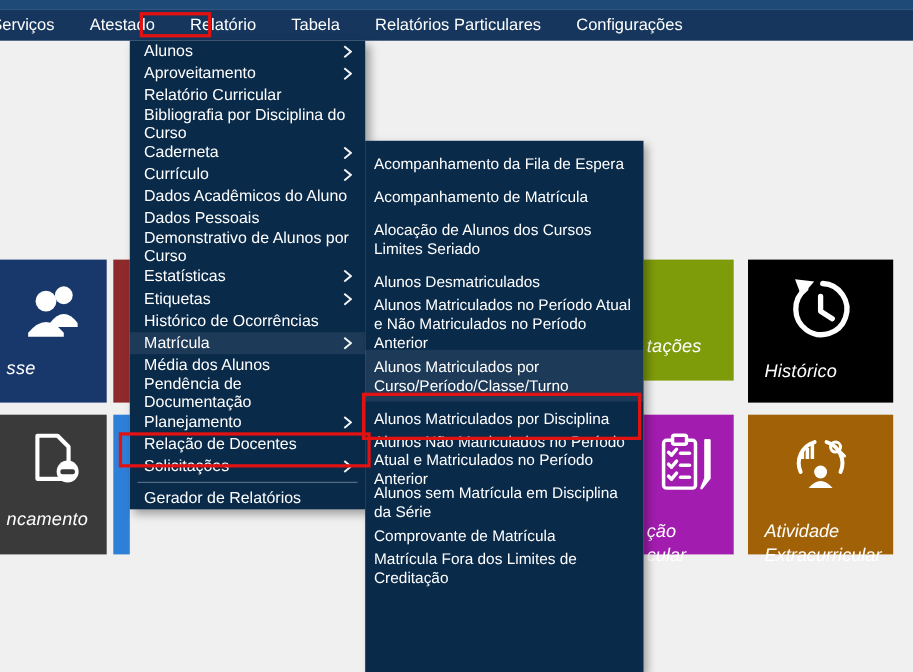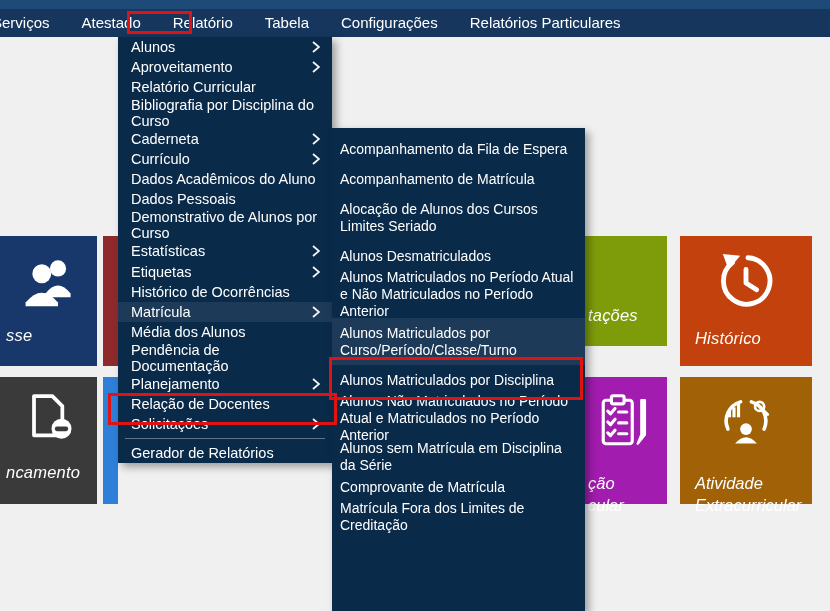--- a/index.html
+++ b/index.html
@@ -56,42 +56,42 @@
 <body>
 
 <div class="screen">
 
   <div class="topstrip"></div>
   <div class="menubar">
     <div class="mb-item">Serviços</div>
     <div class="mb-item">Atestado</div>
     <div class="mb-item">Relatório</div>
     <div class="mb-item">Tabela</div>
+    <div class="mb-item">Relatórios Particulares</div>
     <div class="mb-item">Configurações</div>
-    <div class="mb-item">Relatórios Particulares</div>
   </div>
 
   <div class="tile" style="left:0;top:236px;width:97px;height:130px;background:#18386b;">
     <span class="t-icon">
       <svg width="58" height="54" viewBox="0 0 64 60">
         <g fill="#ffffff">
           <circle cx="42" cy="16" r="9"></circle>
           <path d="M28 44 q14 -18 28 0 l0 4 -28 0 z"></path>
           <circle cx="24" cy="22" r="10.5"></circle>
           <path d="M6 54 q18 -22 36 0 l0 4 -36 0 z"></path>
         </g>
       </svg>
     </span>
     <span class="t-label">sse</span>
   </div>
   <div class="tile" style="left:103px;top:236px;width:15px;height:130px;background:#8f2a2c;"></div>
   <div class="tile" style="left:585px;top:236px;width:82px;height:110px;background:#7e9c0a;">
     <span class="t-label" style="left:3px;">tações</span>
   </div>
-  <div class="tile" style="left:680px;top:236px;width:132px;height:130px;background:#c2410c;">
+  <div class="tile" style="left:680px;top:236px;width:132px;height:130px;background:#000000;">
     <span class="t-icon" style="top:14px;">
       <svg width="62" height="62" viewBox="0 0 64 64">
         <path d="M18 13 A 24 24 0 1 0 34 8" fill="none" stroke="#ffffff" stroke-width="5" stroke-linecap="round"></path>
         <polygon points="8,4 26,6 14,20" fill="#ffffff"></polygon>
         <path d="M32 20 L32 34 L43 41" fill="none" stroke="#ffffff" stroke-width="5" stroke-linecap="round" stroke-linejoin="round"></path>
       </svg>
     </span>
     <span class="t-label" style="left:15px;bottom:18px;">Histórico</span>
   </div>
 

